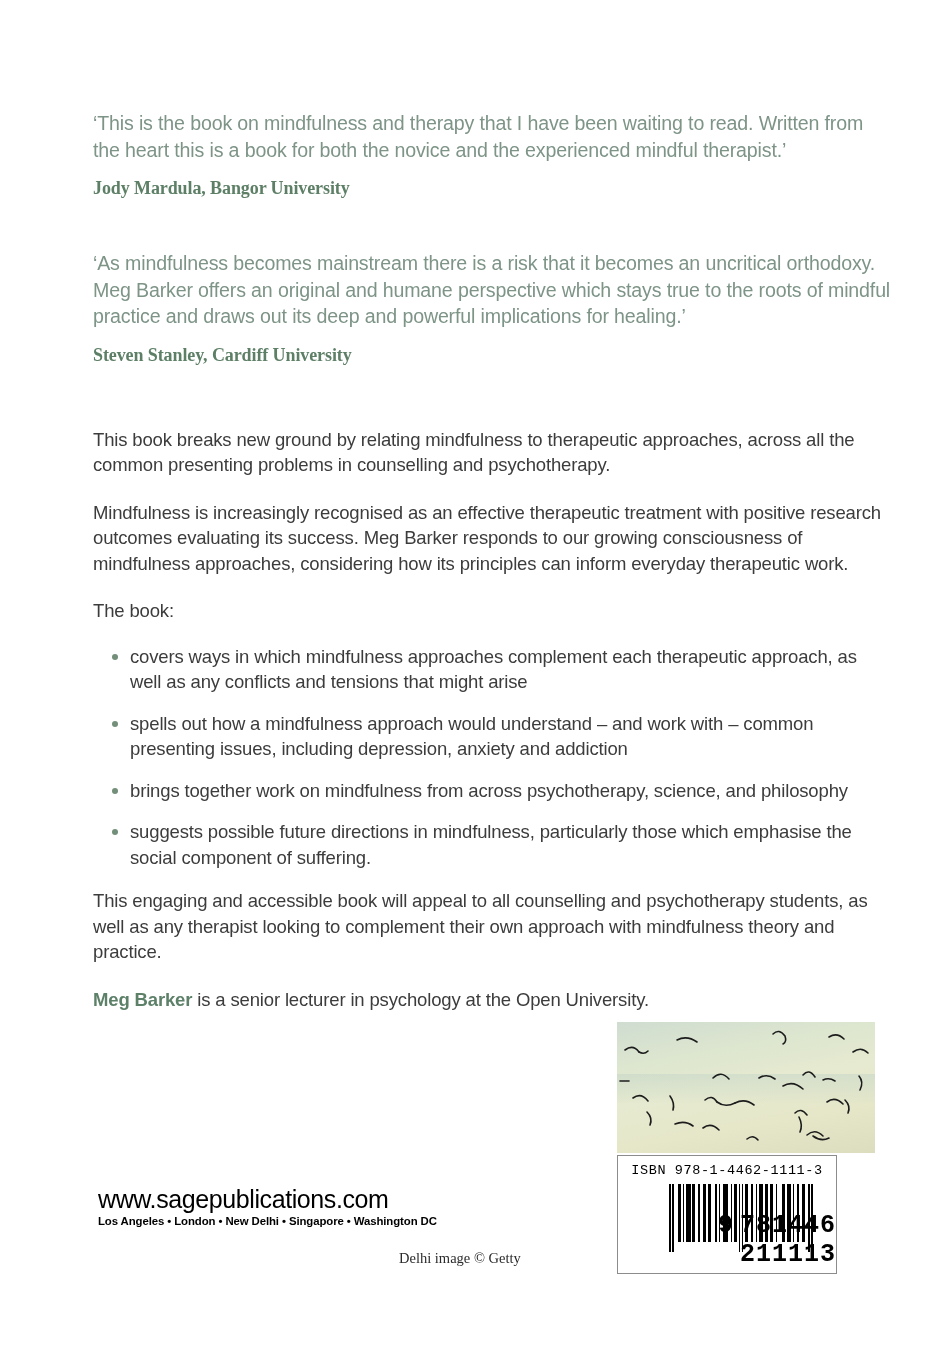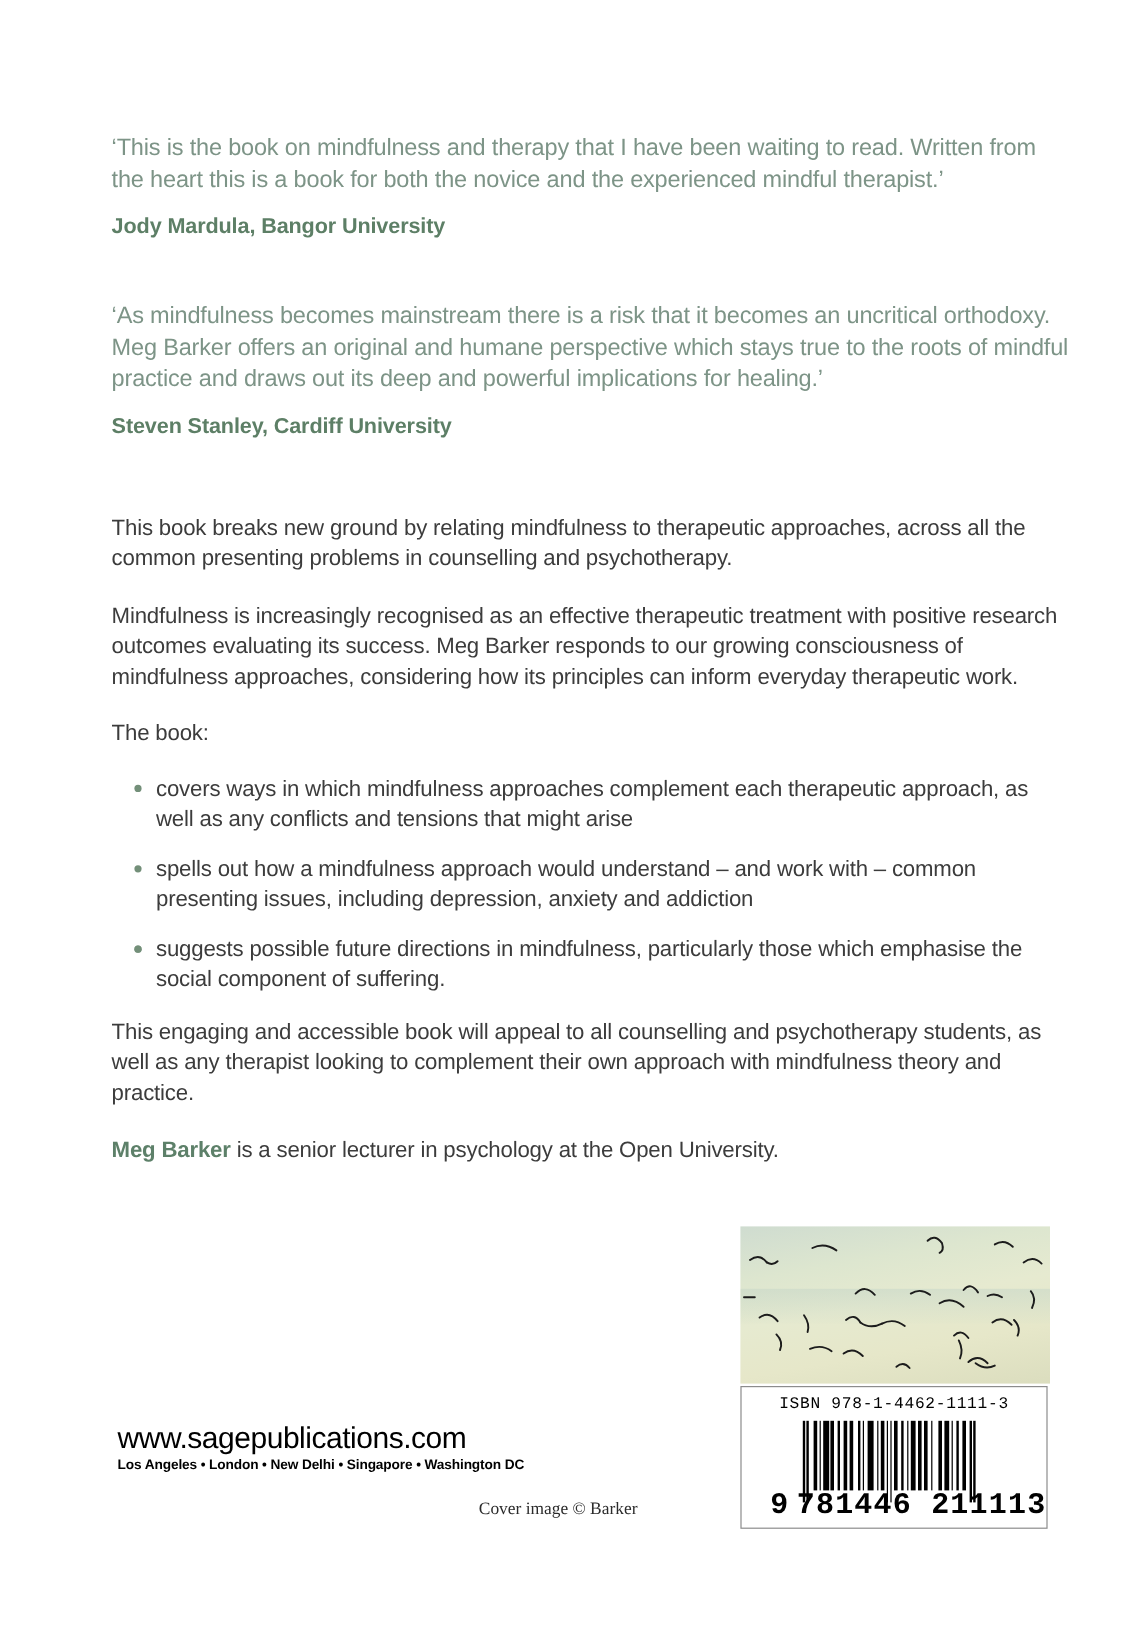--- a/index.html
+++ b/index.html
@@ -39,20 +39,21 @@
     letter-spacing: -0.15px;
     margin: 0;
   }
   .endorsement-source {
     color: #5d7f66;
     font-size: 18px;
     line-height: 24px;
     font-weight: bold;
     letter-spacing: -0.1px;
     margin: 13px 0 0 0;
+    font-family: Liberation Serif, serif;
   }
   .endorsement-block { margin-bottom: 0; }
   .endorsement-block.second { margin-top: 50px; }
 
   .blurb {
     margin-top: 60px;
   }
   .blurb p {
     color: #3c3c3c;
     font-size: 18.5px;
@@ -168,21 +169,21 @@
     position: absolute;
     left: 0; top: 40%;
     width: 100%; height: 22%;
     background: linear-gradient(180deg, rgba(198,214,200,0.55), rgba(214,224,198,0.1));
   }
 
   .barcode-panel {
     position: absolute;
     left: 604px;
     top: 1155px;
-    width: 256px;
+    width: 220px;
     height: 119px;
     border: 1px solid #8c8c8c;
     background: #ffffff;
     box-sizing: border-box;
   }
   .isbn-label {
     position: absolute;
     left: 0;
     top: 7px;
     width: 100%;
@@ -246,20 +247,21 @@
         <li>
           <span class="bullet-dot"></span>
           <span>covers ways in which mindfulness approaches complement each therapeutic approach, as well as any conflicts and tensions that might arise</span>
         </li>
         <li>
           <span class="bullet-dot"></span>
           <span>spells out how a mindfulness approach would understand – and work with – common presenting issues, including depression, anxiety and addiction</span>
         </li>
         <li>
           <span class="bullet-dot"></span>
+          <span>brings together work on mindfulness from across psychotherapy, science, and philosophy</span>
         </li>
         <li>
           <span class="bullet-dot"></span>
           <span>suggests possible future directions in mindfulness, particularly those which emphasise the social component of suffering.</span>
         </li>
       </ul>
 
       <p>This engaging and accessible book will appeal to all counselling and psychotherapy students, as well as any therapist looking to complement their own approach with mindfulness theory and practice.</p>
 
       <p class="author-line"><span class="author-name">Meg Barker</span><span> is a senior lecturer in psychology at the Open University.</span></p>
@@ -267,21 +269,21 @@
 
   </div>
 
   <div class="sage-block">
     <div class="sage-web">
       <div class="sage-url">www.sagepublications.com</div>
       <div class="sage-cities">Los Angeles • London • New Delhi • Singapore • Washington DC</div>
     </div>
   </div>
 
-  <div class="cover-credit">Cover image © Barker</div>
+  <div class="cover-credit">Delhi image © Getty</div>
 
   <div class="artwork-panel">
     <div class="haze"></div>
     <svg width="258" height="131" viewBox="0 0 258 131" style="position:absolute;left:0;top:0;">
       <g stroke="#1c1c1c" stroke-width="1.6" fill="none" stroke-linecap="round">
         <path d="M8 28 Q16 22 22 30"></path>
         <path d="M22 30 Q27 33 31 29"></path>
         <path d="M60 18 Q70 13 80 20"></path>
         <path d="M156 12 Q162 6 168 14 Q170 20 166 22"></path>
         <path d="M212 15 Q220 10 227 17"></path>

